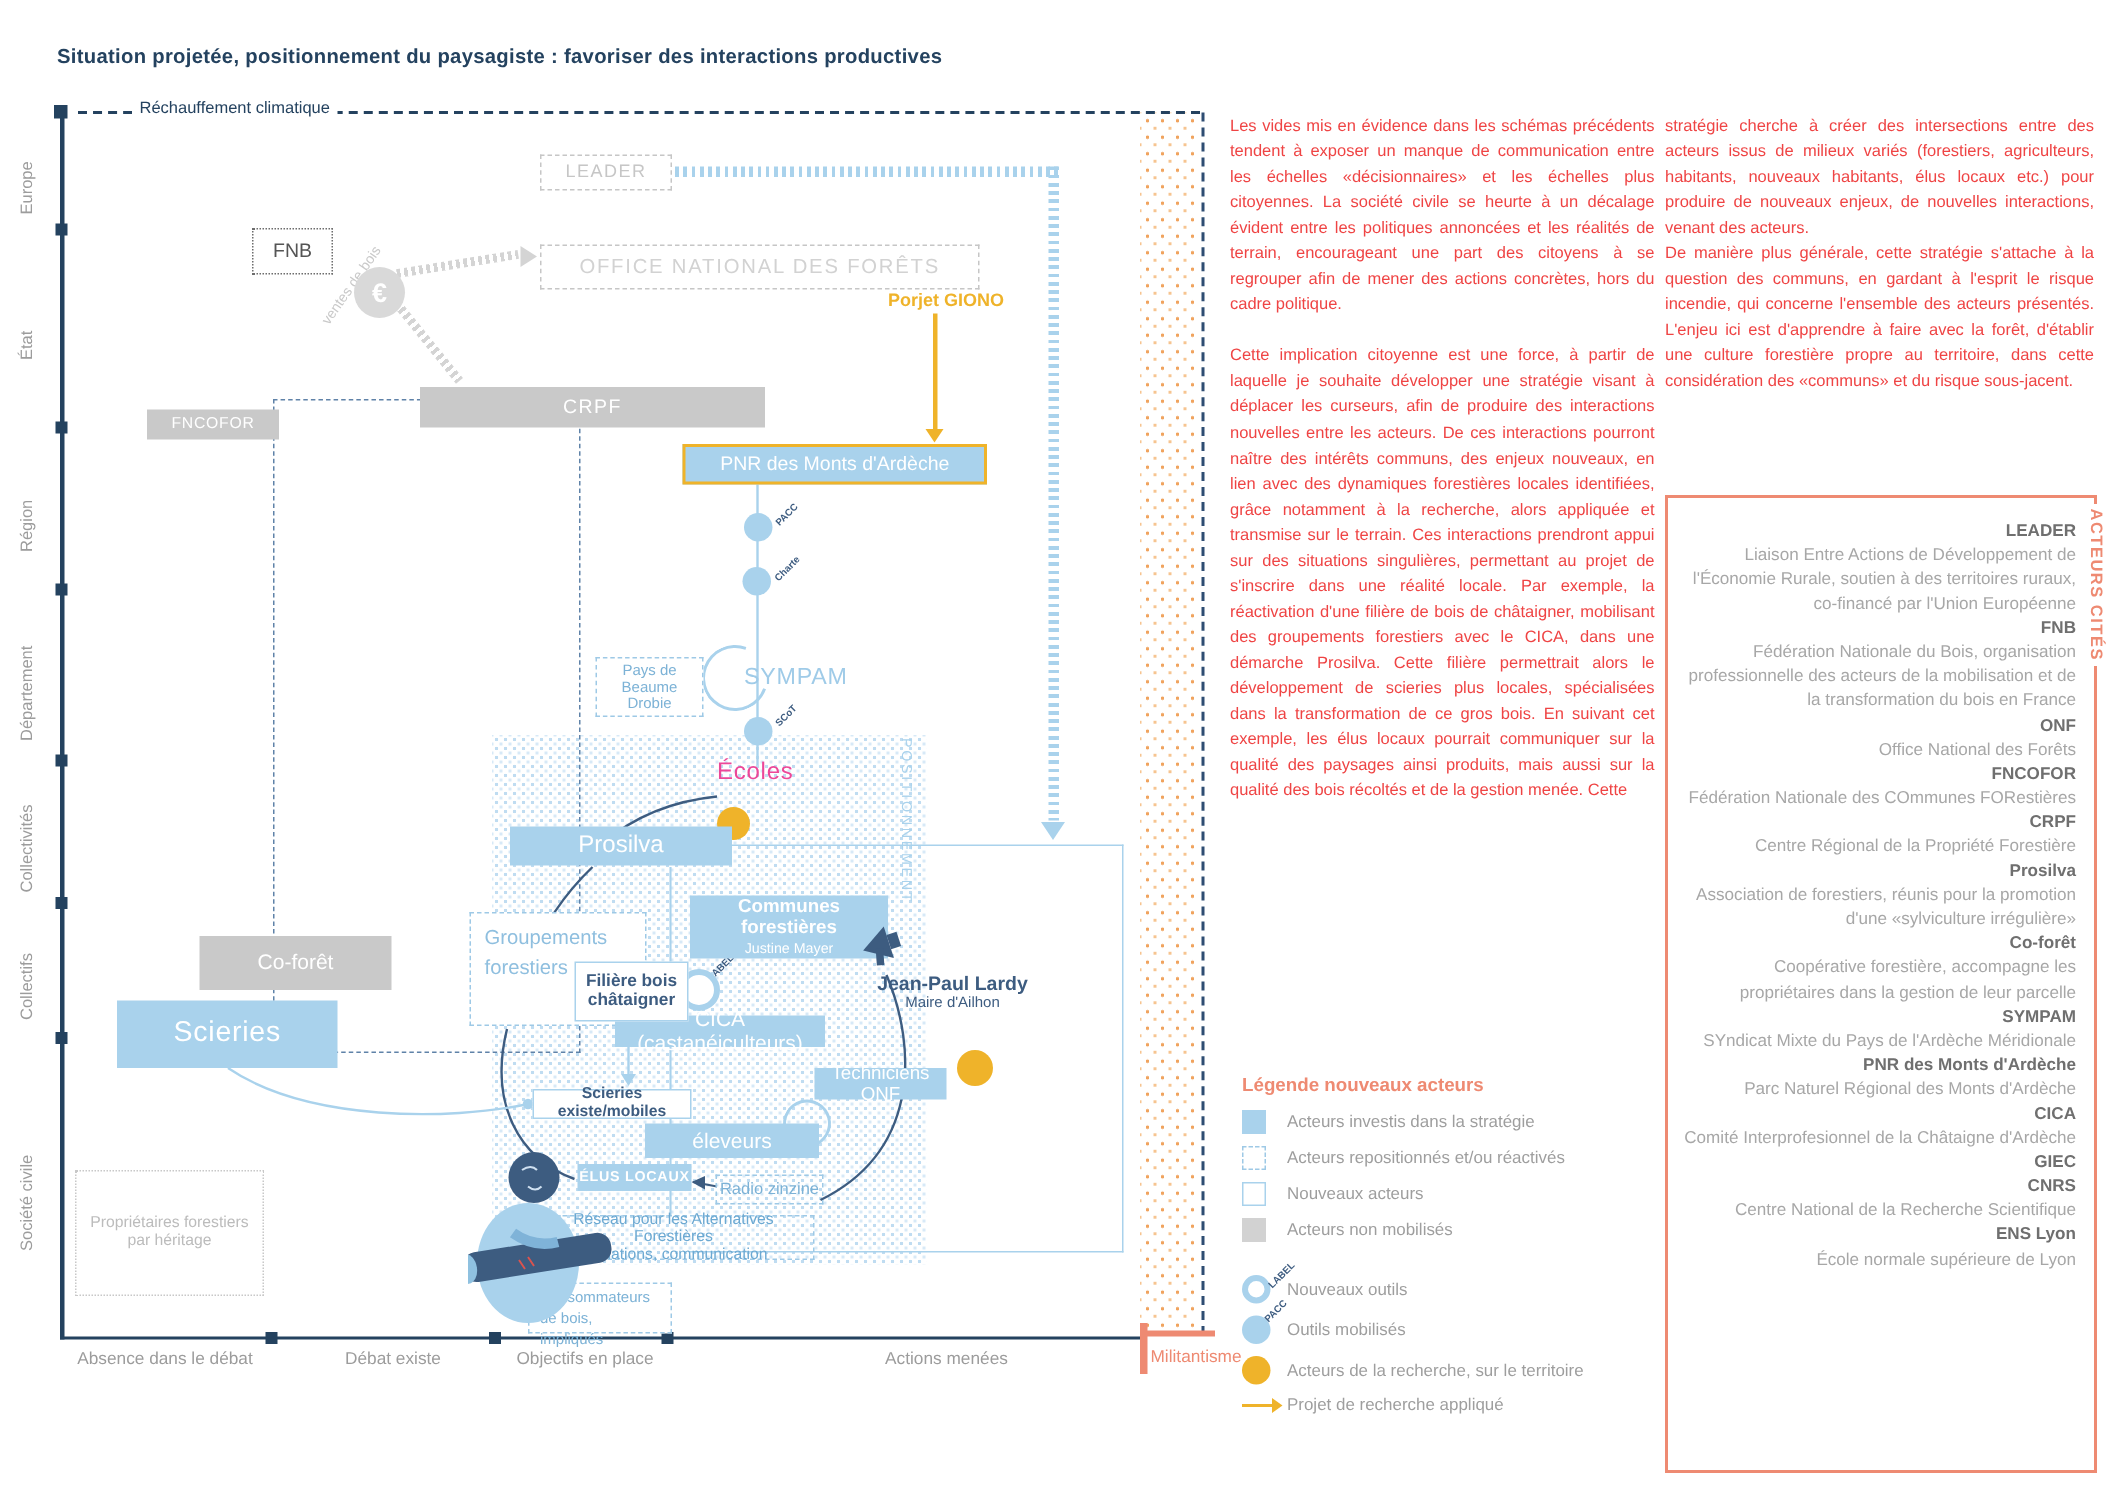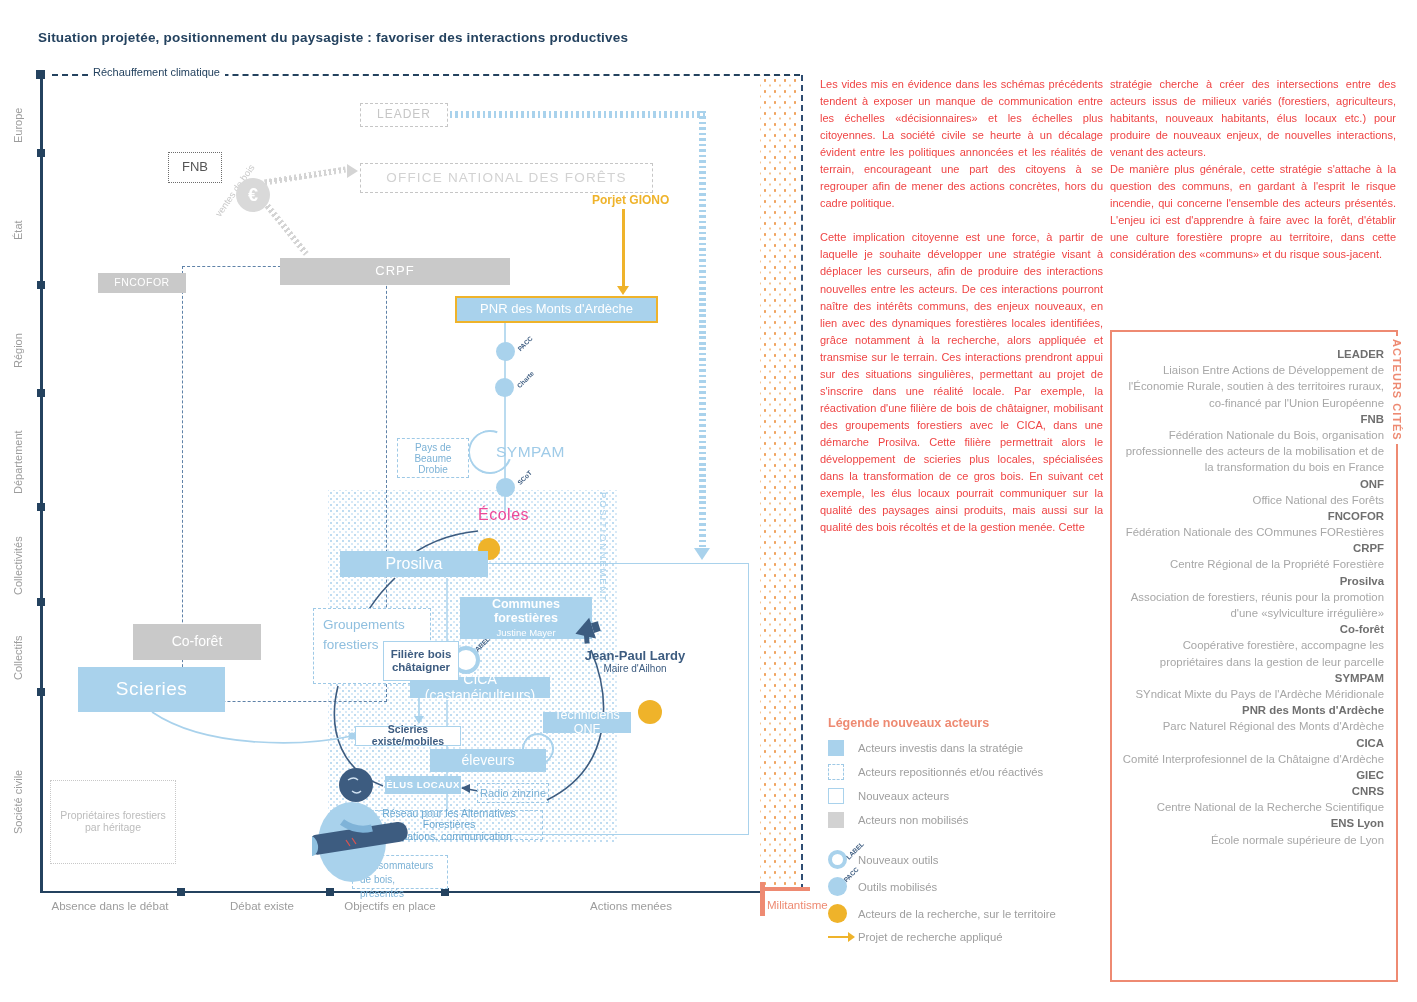--- a/index.html
+++ b/index.html
@@ -204,21 +204,21 @@
   <div class="box blue-box abs" style="left:385px;top:776px;width:76px;height:18px;font-size:9.5px;font-weight:bold;letter-spacing:.5px;z-index:3;">ÉLUS LOCAUX</div>
   <div class="box dash-blue-clear abs" style="left:477px;top:783px;width:72px;height:20px;font-size:11px;z-index:3;">Radio zinzine</div>
 
   <div class="box dash-blue-clear abs" style="left:355px;top:810px;width:188px;height:30px;font-size:10.5px;flex-direction:column;color:#6ca9d2;z-index:3;">
     <span>Réseau pour les Alternatives Forestières</span>
     <span>formations, communication</span>
   </div>
 
   <div class="abs dash-blue-clear" style="left:352px;top:855px;width:96px;height:34px;box-sizing:border-box;padding:3px 0 0 7px;font-size:10px;line-height:1.4;background:#fff;z-index:3;">
     <div>Consommateurs de bois,</div>
-    <div>présentés</div>
+    <div>impliqués</div>
   </div>
 
   <div class="box abs" style="left:50px;top:780px;width:126px;height:84px;border:1.6px dotted #c8c8c8;color:#bcbcbc;font-size:10.5px;flex-direction:column;z-index:2;">
     <span>Propriétaires forestiers</span>
     <span>par héritage</span>
   </div>
 
   <svg class="abs" style="left:312px;top:758px;z-index:4;" width="115" height="126">
     <circle cx="44" cy="27" r="17" fill="#3d5c80"></circle>
     <path d="M36,22 q6,-4 10,0" stroke="#cfe0f0" stroke-width="1.4" fill="none"></path>

